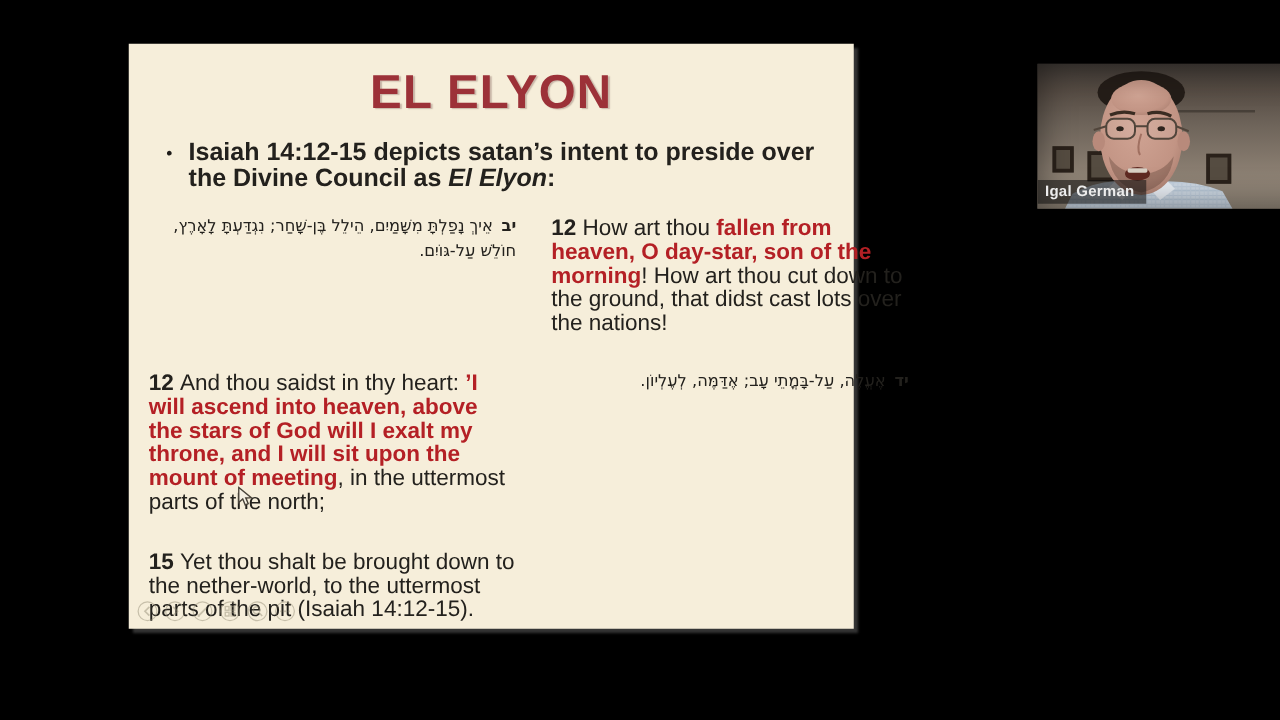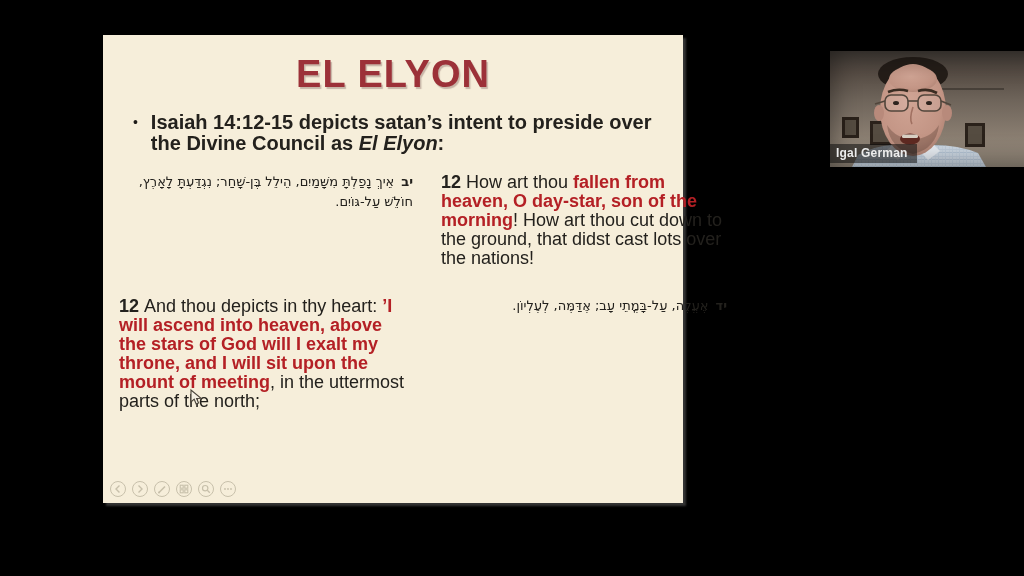--- a/index.html
+++ b/index.html
@@ -99,26 +99,27 @@
     <div class="bullet-marker">•</div>
     <div class="bullet-text"><span>Isaiah 14:12-15 depicts satan’s intent to preside over the Divine Council as </span><span class="i">El Elyon</span><span>:</span></div>
   </div>
 
   <div class="verses">
     <div class="heb">
       <span class="vlabel">יב</span><span>אֵיךְ נָפַלְתָּ מִשָּׁמַיִם, הֵילֵל בֶּן-שָׁחַר; נִגְדַּעְתָּ לָאָרֶץ, חוֹלֵשׁ עַל-גּוֹיִם.</span>
     </div>
     <div class="eng"><span class="b">12 </span><span>How art thou </span><span class="b r">fallen from heaven, O day-star, son of the morning</span><span>! How art thou cut down to the ground, that didst cast lots over the nations!</span></div>
 
-    <div class="eng"><span class="b">12 </span><span>And thou depicts in thy heart: </span><span class="b r">’I will ascend into heaven, above the stars of God will I exalt my throne, and I will sit upon the mount of meeting</span><span>, in the uttermost parts of the north;</span></div>
+    <div class="eng"><span class="b">12 </span><span>And thou saidst in thy heart: </span><span class="b r">’I will ascend into heaven, above the stars of God will I exalt my throne, and I will sit upon the mount of meeting</span><span>, in the uttermost parts of the north;</span></div>
 
     <div class="heb">
       <span class="vlabel">יד</span><span>אֶעֱלֶה, עַל-בָּמֳתֵי עָב; אֶדַּמֶּה, לְעֶלְיוֹן.</span>
     </div>
 
+    <div class="eng"><span class="b">15 </span><span>Yet thou shalt be brought down to the nether-world, to the uttermost parts of the pit (Isaiah 14:12-15).</span></div>
   </div>
 
   <div class="controls">
     <button class="ctrl">
       <svg width="10" height="10" viewBox="0 0 10 10">
           <polyline points="6.5,1.5 3,5 6.5,8.5" fill="none" stroke="#8f8871" stroke-width="1.4"></polyline>
         </svg>
     </button>
     <button class="ctrl">
       <svg width="10" height="10" viewBox="0 0 10 10">

